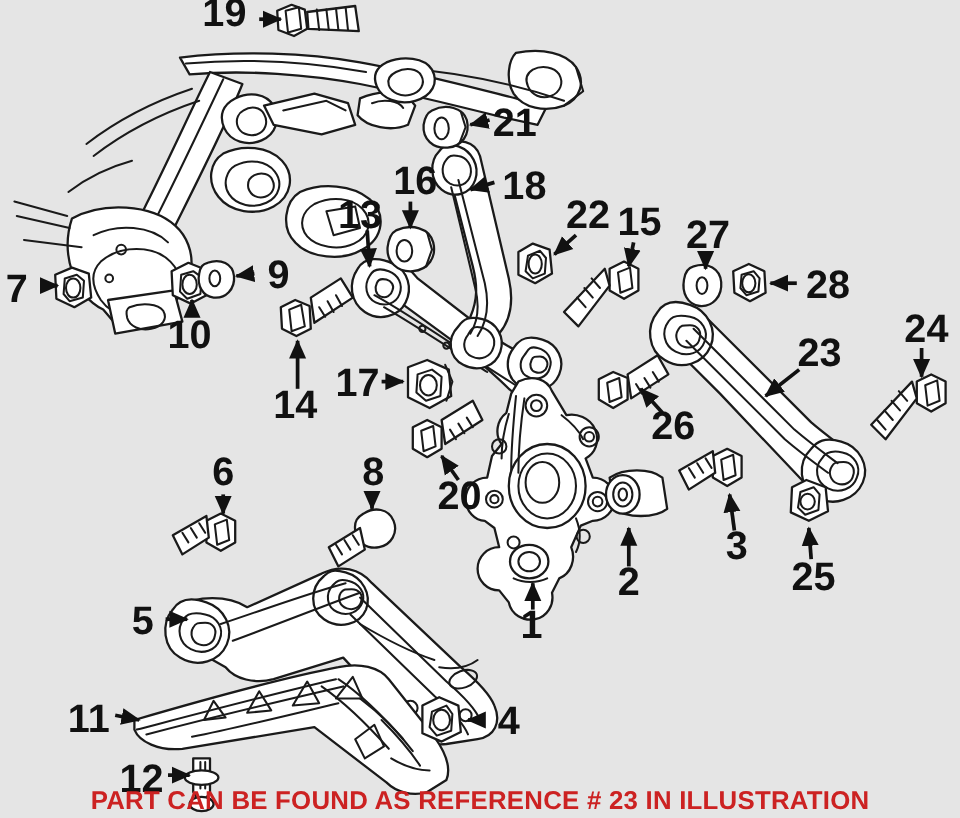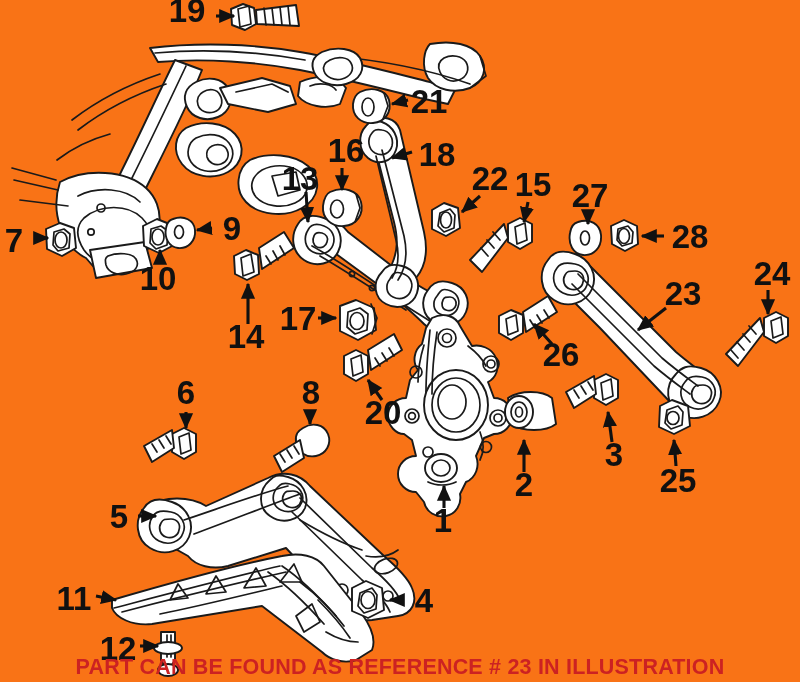--- a/index.html
+++ b/index.html
@@ -8,21 +8,21 @@
     padding: 0;
     background: #ffffff;
   }
   body {
     font-family: "Liberation Sans", sans-serif;
   }
   #diagram-root {
     position: relative;
     width: 800px;
     height: 682px;
-    background: #f97316;
+    background: #e5e5e5;
     overflow: hidden;
   }
   #diagram-svg {
     position: absolute;
     left: 0;
     top: 0;
     width: 800px;
     height: 682px;
   }
   .callout-num {

